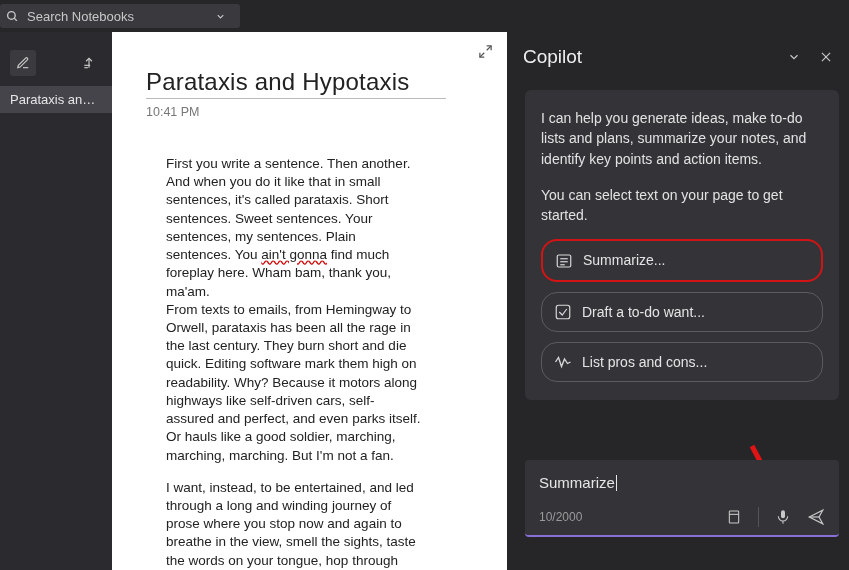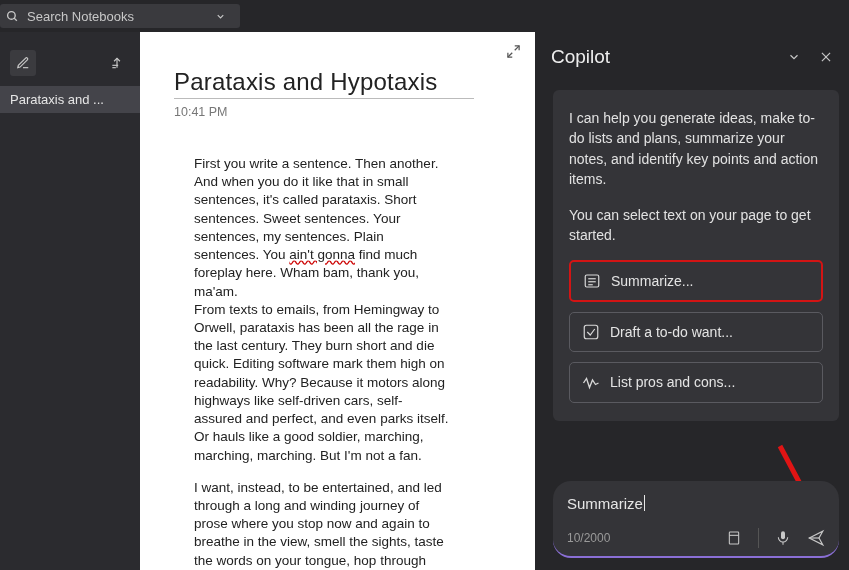--- a/index.html
+++ b/index.html
@@ -30,21 +30,21 @@
     font-size: 13px;
     position: relative;
   }
   .search-wrap svg { margin-right: 8px; flex-shrink:0; }
   .search-wrap .chev { margin-left: auto; }
   .main {
     display: flex;
     height: calc(100% - 32px);
   }
   .sidebar {
-    width: 140px;
+    width: 112px;
     background: #2b2b2f;
     padding-top: 12px;
   }
   .sidebar-tools {
     display: flex;
     align-items: center;
     padding: 6px 10px 10px 10px;
     justify-content: space-between;
   }
   .tool-btn {
@@ -125,34 +125,34 @@
     padding: 18px 16px 18px 16px;
     color: #e2e2e2;
     font-size: 14px;
     line-height: 1.45;
   }
   .cp-intro { margin-bottom: 16px; }
   .cp-hint { margin-bottom: 14px; }
   .cp-options { display:flex; flex-direction:column; gap:10px; }
   .cp-opt {
     border: 1px solid #5a5a60;
-    border-radius: 5px;
+    border-radius: 16px;
     padding: 9px 12px;
     display:flex; align-items:center; gap:10px;
     color:#e4e4e4;
     font-size:14px;
   }
   .cp-opt.highlight {
     border: 2.5px solid #d31414;
   }
   .cp-opt svg { flex-shrink:0; }
   .cp-inputbox {
     margin: 60px 10px 12px 18px;
     background: #343438;
-    border-radius: 18px;
+    border-radius: 4px;
     padding: 14px 14px 8px 14px;
     position: relative;
     border-bottom: 2px solid #8a6fd6;
   }
   .cp-inputrow {
     color:#e6e6e6; font-size:15px;
     display:flex; align-items:center;
   }
   .caret { display:inline-block; width:1px; height:16px; background:#e6e6e6; margin-left:1px; vertical-align:middle; }
   .cp-input-meta {

